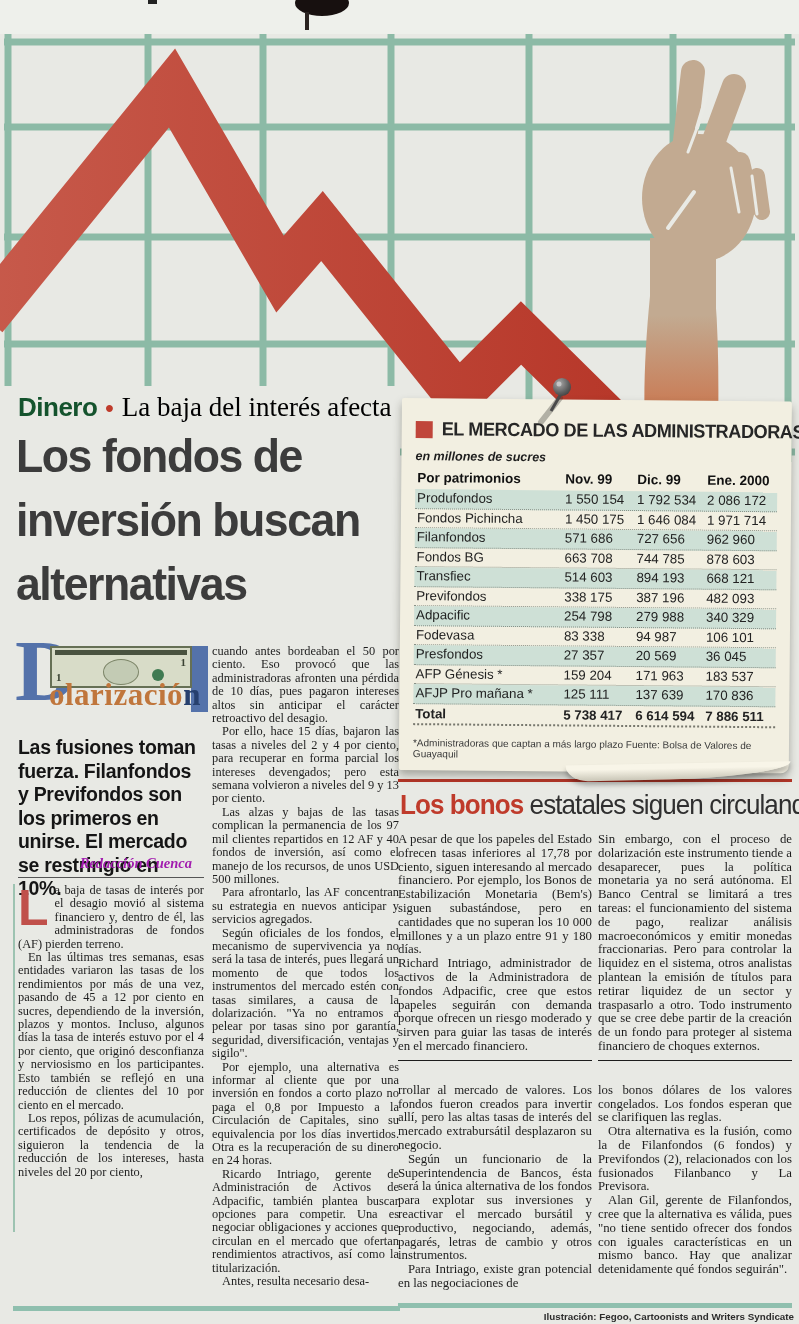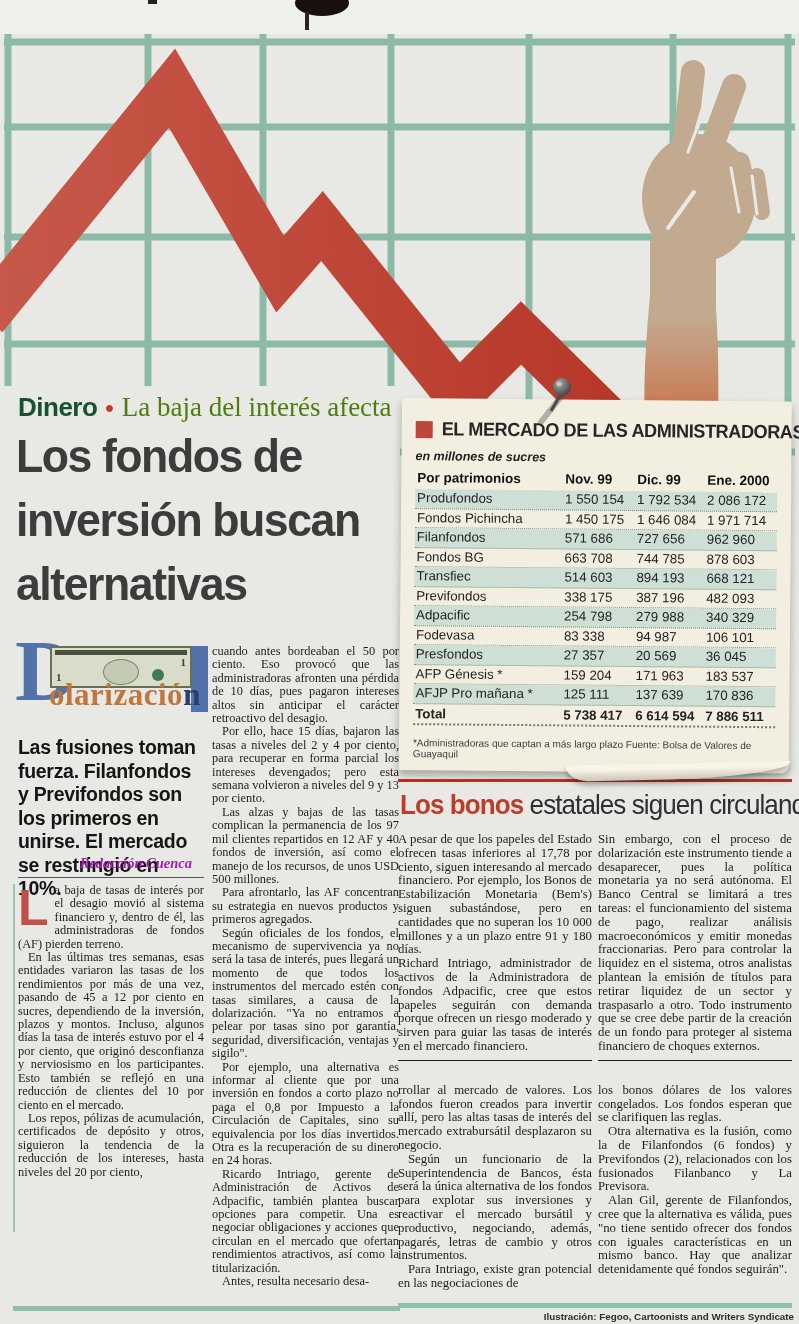--- a/index.html
+++ b/index.html
@@ -5,21 +5,21 @@
   html,body{margin:0;padding:0;background:#b5b5b0;}
   .page{position:relative;width:799px;height:1324px;background:#e8e9e4;overflow:hidden;
         font-family:"Liberation Serif",serif;color:#1c1c1c;}
   .illus{position:absolute;left:0;top:0;z-index:0;}
   .cover{position:absolute;left:0;top:386px;width:400px;height:78px;background:#e8e9e4;z-index:1;}
 
   
   .kicker{position:absolute;left:18px;top:392px;width:392px;z-index:2;white-space:nowrap;}
   .kicker .tag{font:700 26px "Liberation Sans",sans-serif;color:#14532d;letter-spacing:-0.5px;}
   .kicker .bullet{font:700 24px "Liberation Sans",sans-serif;color:#bf3b2b;padding:0 4px;}
-  .kicker .rest{font:400 27px "Liberation Serif",serif;color:#4d7c0f;}
+  .kicker .rest{font:400 27px "Liberation Serif",serif;color:#000000;}
   .headline{position:absolute;left:16px;top:424px;width:400px;z-index:2;
             font:700 46px/64px "Liberation Sans",sans-serif;letter-spacing:-1.5px;color:#3c3c3c;
             transform:scaleX(.97);transform-origin:left top;}
 
   
   .dolar{position:absolute;left:18px;top:642px;width:190px;height:76px;z-index:2;}
   .dolar .dcap{position:absolute;left:-3px;top:-14px;font:700 86px/86px "Liberation Serif",serif;color:#5472aa;}
   .dolar .bar{position:absolute;right:0;top:4px;width:17px;height:66px;background:#5472aa;}
   .bill{position:absolute;left:32px;top:4px;width:142px;height:42px;background:#d8dcc8;
         border:2px solid #667055;box-sizing:border-box;}
@@ -184,21 +184,21 @@
     <p><span class="dropcap">L</span><span>a baja de tasas de interés por el desagio movió al sistema financiero y, dentro de él, las administradoras de fondos (AF) pierden terreno.</span></p>
     <div class="plist">
         <p>En las últimas tres semanas, esas entidades variaron las tasas de los rendimientos por más de una vez, pasando de 45 a 12 por ciento en sucres, dependiendo de la inversión, plazos y montos. Incluso, algunos días la tasa de interés estuvo por el 4 por ciento, que originó desconfianza y nerviosismo en los participantes. Esto también se reflejó en una reducción de clientes del 10 por ciento en el mercado.</p>
         <p>Los repos, pólizas de acumulación, certificados de depósito y otros, siguieron la tendencia de la reducción de los intereses, hasta niveles del 20 por ciento,</p>
       </div>
   </div>
   <div class="serifcol mcol2">
       <p>cuando antes bordeaban el 50 por ciento. Eso provocó que las administradoras afronten una pérdida de 10 días, pues pagaron intereses altos sin anticipar el carácter retroactivo del desagio.</p>
       <p>Por ello, hace 15 días, bajaron las tasas a niveles del 2 y 4 por ciento, para recuperar en forma parcial los intereses devengados; pero esta semana volvieron a niveles del 9 y 13 por ciento.</p>
       <p>Las alzas y bajas de las tasas complican la permanencia de los 97 mil clientes repartidos en 12 AF y 40 fondos de inversión, así como el manejo de los recursos, de unos USD 500 millones.</p>
-      <p>Para afrontarlo, las AF concentran su estrategia en nuevos productos y primeros agregados.</p>
+      <p>Para afrontarlo, las AF concentran su estrategia en nuevos anticipar y servicios agregados.</p>
       <p>Según oficiales de los fondos, el mecanismo de supervivencia ya no será la tasa de interés, pues llegará un momento de que todos los instrumentos del mercado estén con tasas similares, a causa de la dolarización. "Ya no entramos a pelear por tasas sino por garantía, seguridad, diversificación, ventajas y sigilo".</p>
       <p>Por ejemplo, una alternativa es informar al cliente que por una inversión en fondos a corto plazo no paga el 0,8 por Impuesto a la Circulación de Capitales, sino su equivalencia por los días invertidos. Otra es la recuperación de su dinero en 24 horas.</p>
       <p>Ricardo Intriago, gerente de Administración de Activos de Adpacific, también plantea buscar opciones para competir. Una es negociar obligaciones y acciones que circulan en el mercado que ofertan rendimientos atractivos, así como la titularización.</p>
       <p>Antes, resulta necesario desa-</p>
     </div>
 
   <div class="card">
     <div class="card-inner">
       <div class="card-title-row">
         <div class="red-sq"></div>

